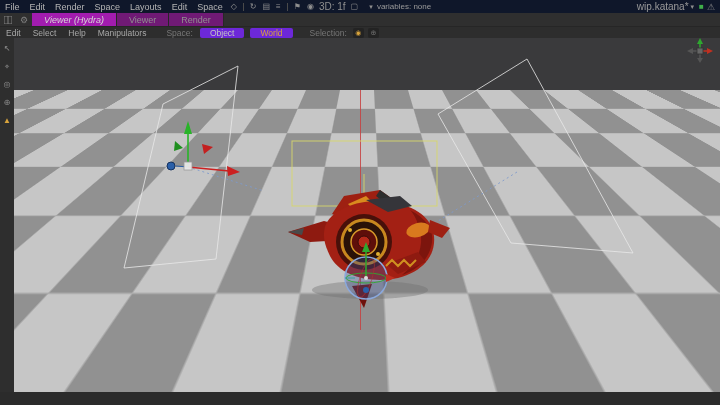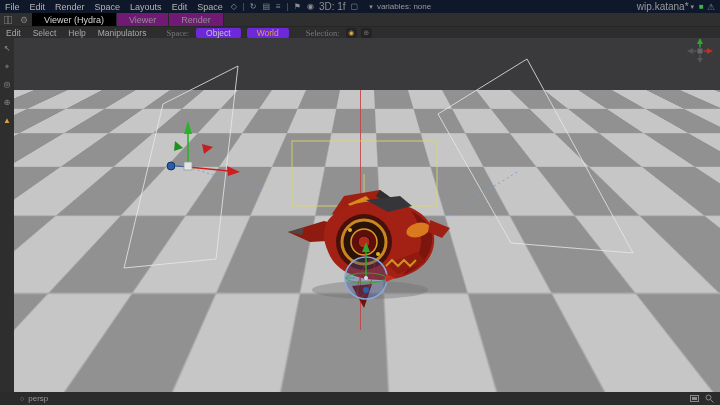--- a/index.html
+++ b/index.html
@@ -22,28 +22,28 @@
   .dot-green{color:#3fae4a;font-size:8px;padding:0 3px;}
   .warn{color:#8a8a8a;font-size:9px;padding-right:5px;}
 
   
   .tabbar{position:absolute;left:0;top:13px;width:720px;height:13px;
     background:#2f2f2f;border-bottom:1px solid #262626;
     display:flex;align-items:stretch;font-size:9px;color:#909090;}
   .tabbar .ticon{display:flex;align-items:center;padding:0 4px;color:#7f7f7f;font-size:9px;}
   .tab{display:flex;align-items:center;padding:0 12px;background:#701a75;
     border-right:1px solid #272727;cursor:default;}
-  .tab.active{background:#000000;color:#d6d6d6;}
+  .tab.active{background:#a21caf;color:#d6d6d6;font-style:italic;}
 
   
   .toolbar{position:absolute;left:0;top:27px;width:720px;height:11px;
     background:#2d2d2d;display:flex;align-items:center;font-size:8.5px;
     color:#a8a8a8;white-space:nowrap;}
   .toolbar .titem{padding:0 6px;}
-  .toolbar .tlabel{color:#777;padding:0 4px 0 14px;font-family:Liberation Serif, serif;}
+  .toolbar .tlabel{color:#777;padding:0 4px 0 14px;}
   .tbtn{background:#6d28d9;border-radius:2px;padding:0 10px;margin:0 3px;
     line-height:10px;height:10px;display:flex;align-items:center;color:#c4c4c4;}
   .tbtn.amber{color:#d9a43c;}
   .selico{width:11px;height:10px;border-radius:2px;background:#232323;
     display:flex;align-items:center;justify-content:center;margin:0 2px;}
   .selico .g{font-size:7px;line-height:10px;}
   .selico .g.on{color:#d9a43c;} .selico .g.off{color:#6f6f6f;}
 
   
   .rail{position:absolute;left:0;top:38px;width:14px;bottom:13px;
@@ -222,31 +222,14 @@
         <polygon points="693,10 693,16 699,13" fill="#c03020"></polygon>
         <line x1="686" y1="13" x2="678" y2="13" stroke="#555555" stroke-width="1.5"></line>
         <polygon points="679,10 679,16 673,13" fill="#555555"></polygon>
         <line x1="686" y1="13" x2="686" y2="21" stroke="#555555" stroke-width="1.5"></line>
         <polygon points="683,20 689,20 686,25" fill="#555555"></polygon>
         <rect x="683" y="10" width="6" height="6" fill="#666666" stroke="#333333" stroke-width="0.8"></rect>
       </g>
     </svg>
   </div>
 
-  <div class="statusbar">
-    <span class="camico">○</span>
-    <span class="camname">persp</span>
-    <span class="sb-spacer"></span>
-    <span class="sbicon">
-      <svg width="9" height="8" viewBox="0 0 9 8">
-          <rect x="0.5" y="0.5" width="8" height="6" fill="none" stroke="#8a8a8a"></rect>
-          <rect x="2" y="2" width="5" height="3" fill="#8a8a8a"></rect>
-        </svg>
-    </span>
-    <span class="sbicon">
-      <svg width="9" height="9" viewBox="0 0 9 9">
-          <circle cx="3.5" cy="3.5" r="2.5" fill="none" stroke="#8a8a8a"></circle>
-          <line x1="5.5" y1="5.5" x2="8.5" y2="8.5" stroke="#8a8a8a"></line>
-        </svg>
-    </span>
-  </div>
 
 </div>
 
 </body></html>

